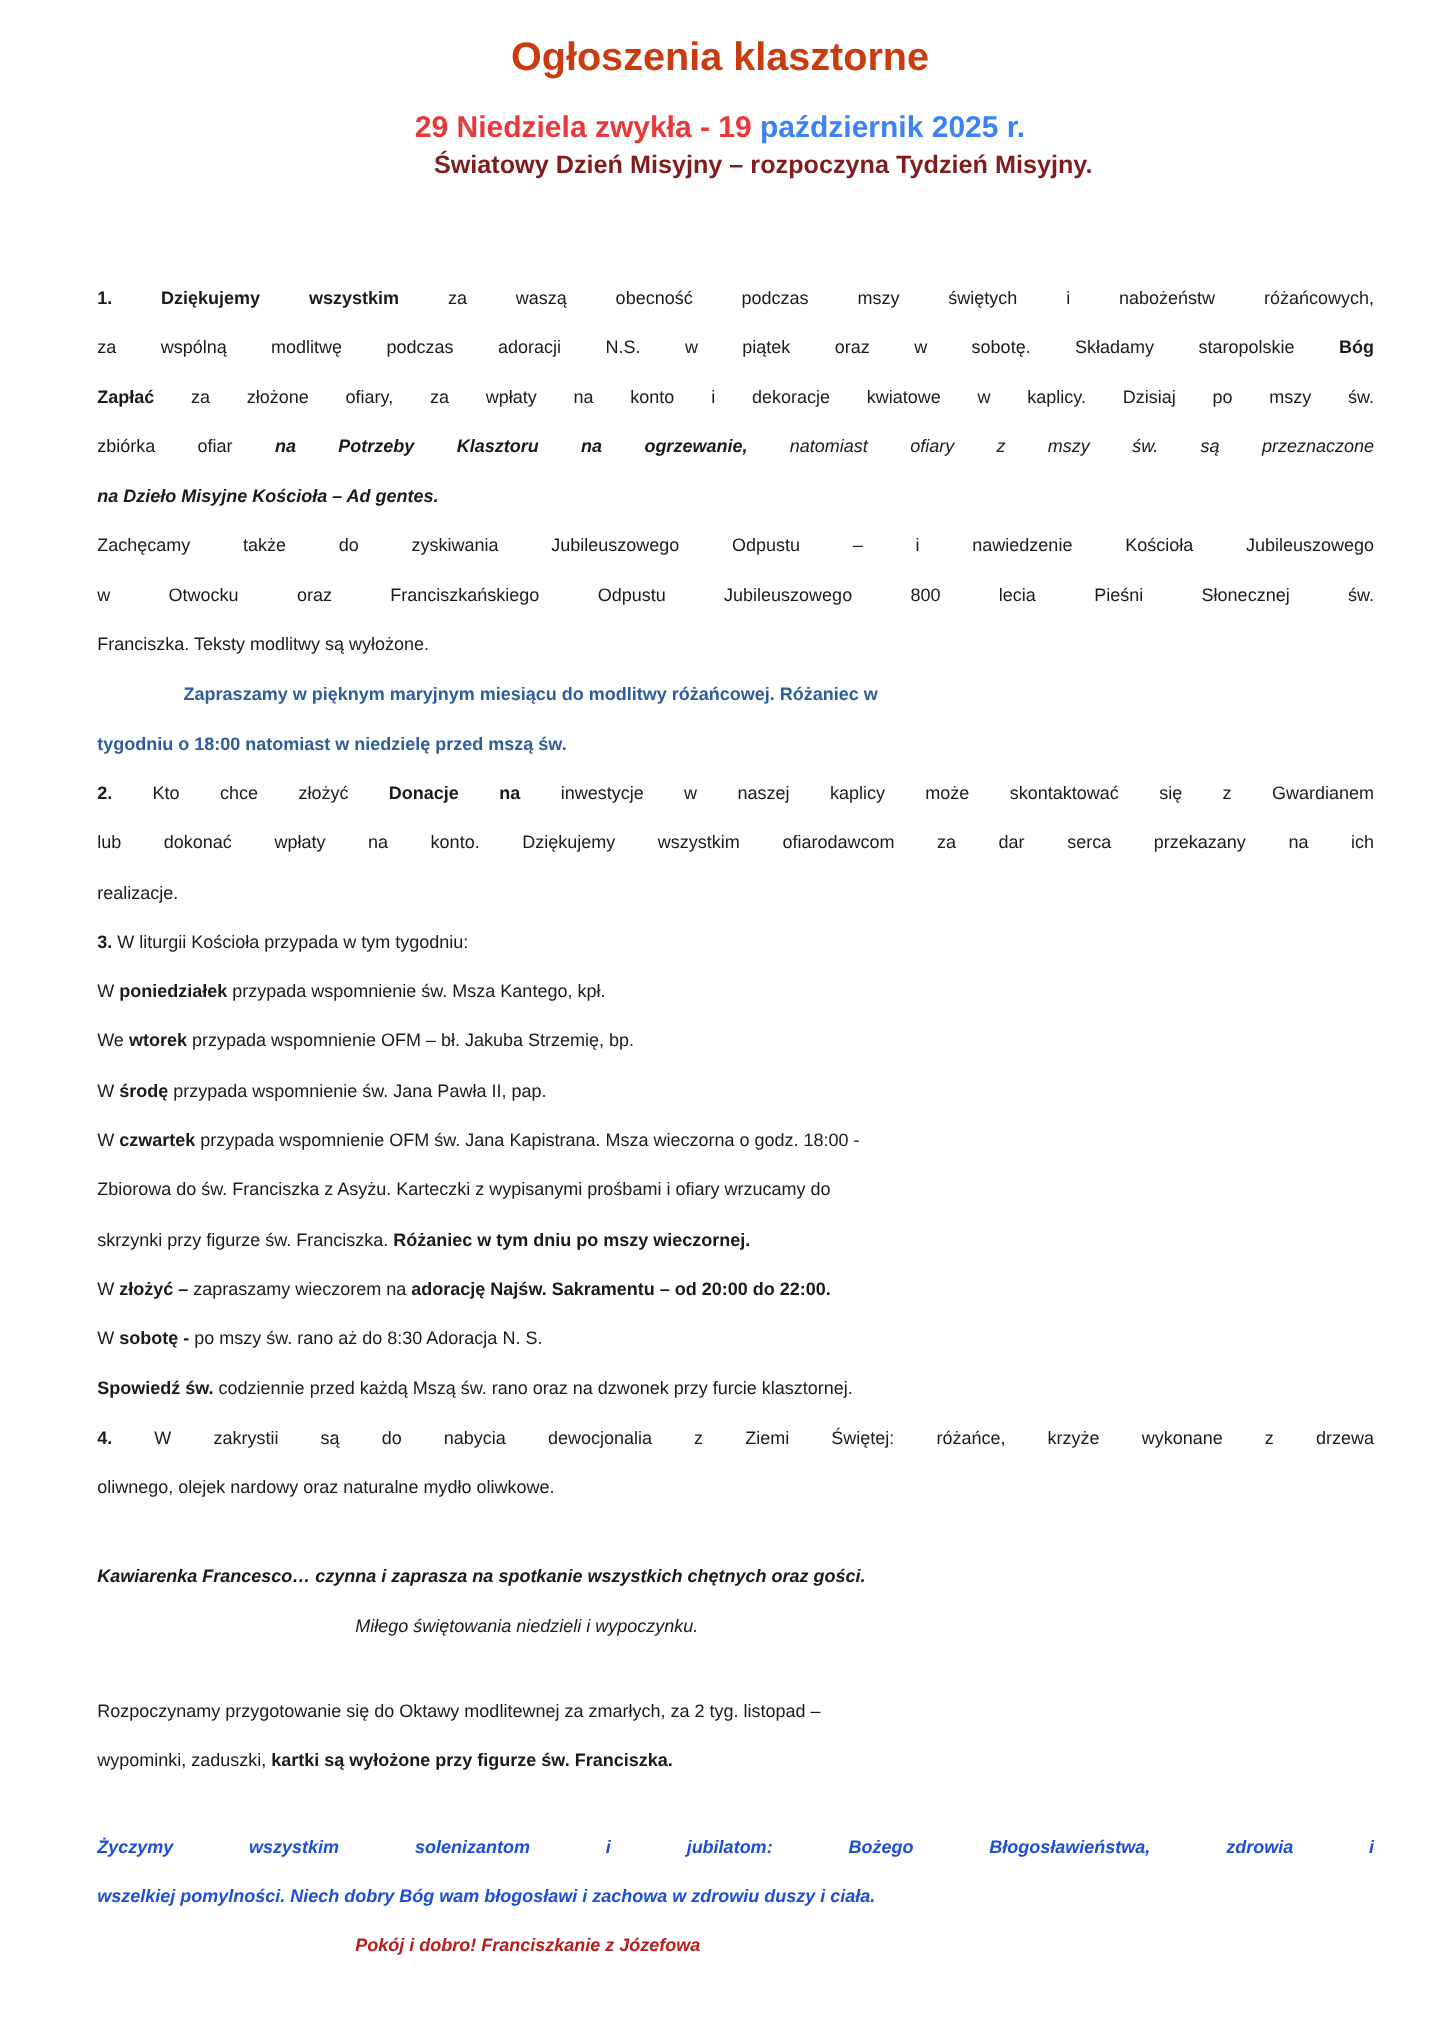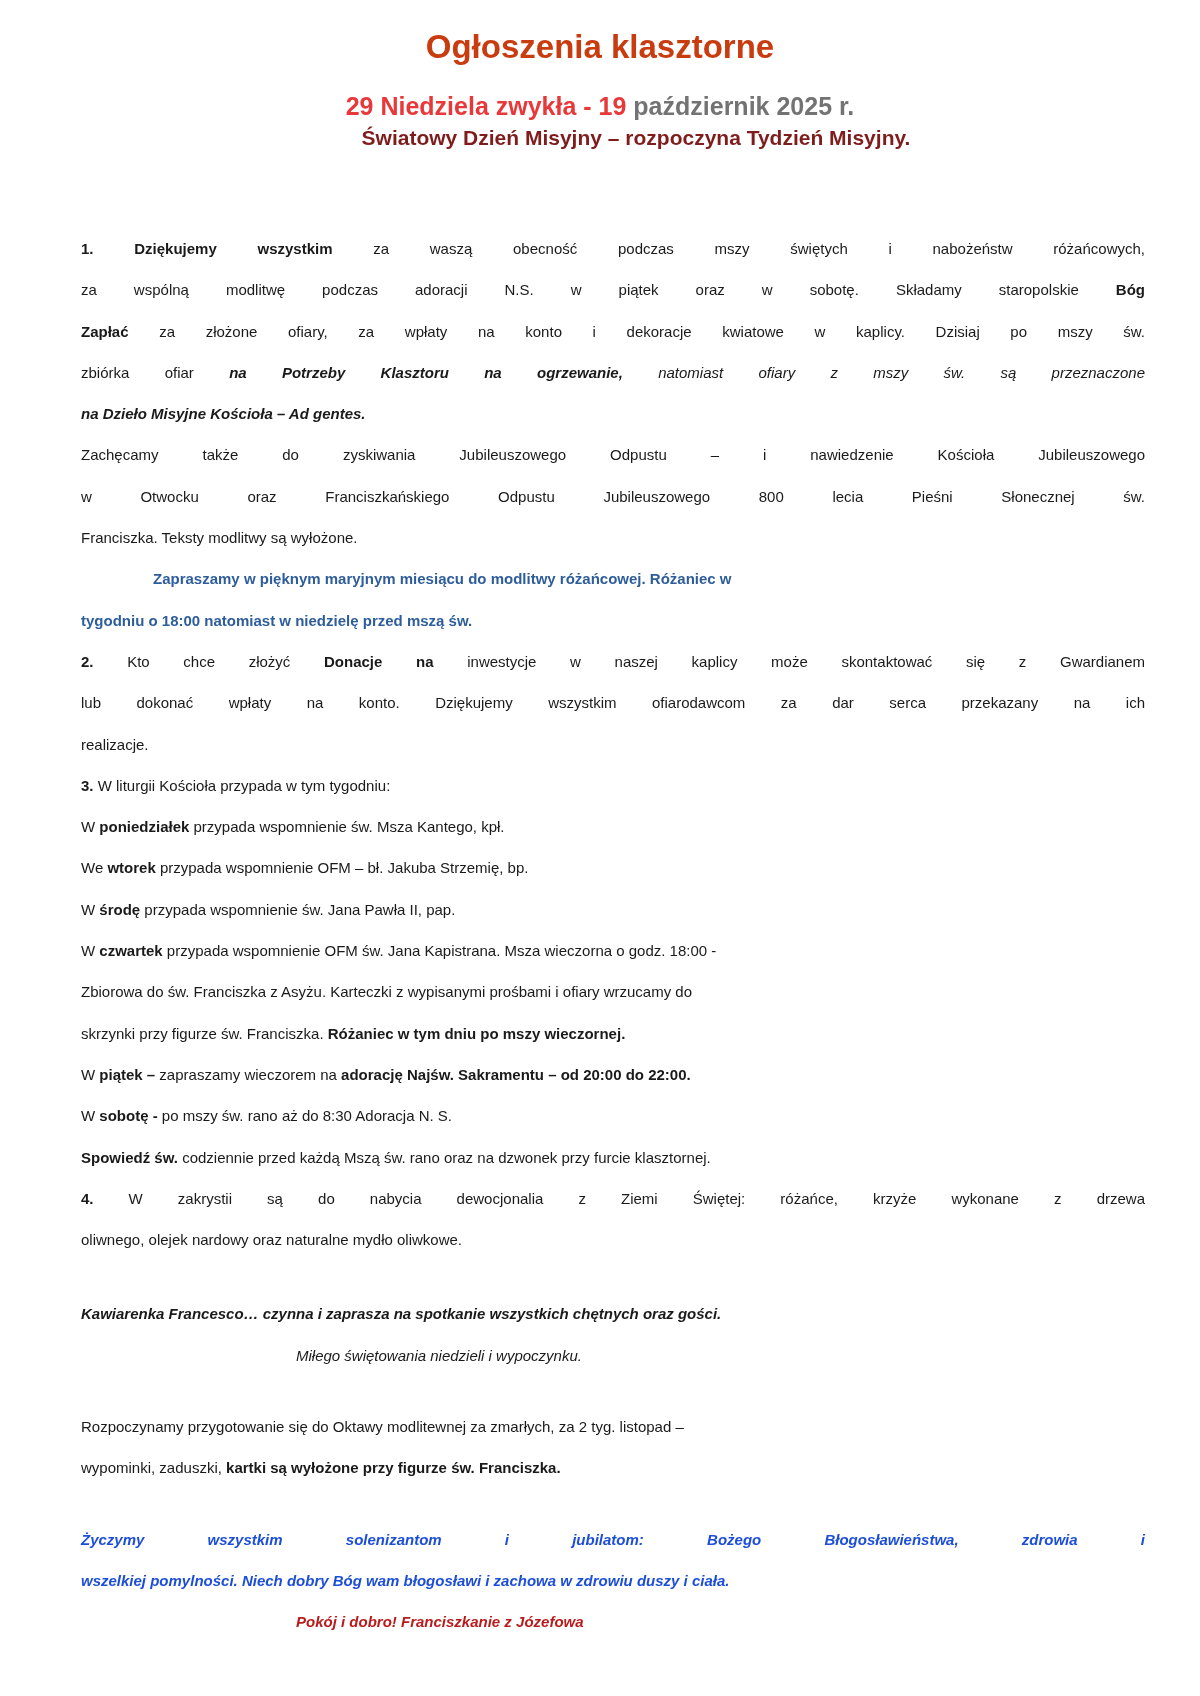--- a/index.html
+++ b/index.html
@@ -3,21 +3,21 @@
 <meta charset="utf-8">
 <style>
   html, body { margin: 0; padding: 0; background: #ffffff; }
   body { width: 1200px; height: 1696px; position: relative; overflow: hidden;
          font-family: "Liberation Sans", sans-serif; color: #1a1a1a; }
   .page { position: absolute; left: 0; top: 0; width: 1200px; height: 1696px; }
   .title { position: absolute; top: 28px; left: 0; width: 1200px; text-align: center;
            font-size: 33px; font-weight: bold; color: #c83c10; }
   .subtitle { position: absolute; top: 92px; left: 0; width: 1200px; text-align: center;
               font-size: 25px; font-weight: bold; color: #e8383a; }
-  .subtitle .strong-red { color: #737373; }
+  .subtitle .strong-red { color: #3b82f6; }
   .subtitle2 { position: absolute; top: 126px; left: 0; width: 1200px; text-align: center;
                font-size: 21px; font-weight: bold; color: #7f1d1d; margin-left: 36px; }
   .body { position: absolute; left: 68px; width: 1064px; top: 228px; font-size: 15px;
           line-height: 41.3px; margin-left: 13px; }
   .line { white-space: nowrap; height: 41.3px; }
   .justify { text-align: justify; text-align-last: justify; white-space: normal; }
   b { font-weight: bold; }
   .blue { color: #2e5d9b; font-weight: bold; }
   .indent { padding-left: 72px; }
   .gap { height: 33px; }
@@ -50,21 +50,21 @@
     <div class="line justify">lub dokonać wpłaty na konto. Dziękujemy wszystkim ofiarodawcom za dar serca przekazany na ich</div>
     <div class="line">realizacje.</div>
 
     <div class="line"><b>3.</b><span> W liturgii Kościoła przypada w tym tygodniu:</span></div>
     <div class="line"><span>W </span><b>poniedziałek</b><span> przypada wspomnienie św. Msza Kantego, kpł.</span></div>
     <div class="line"><span>We </span><b>wtorek</b><span> przypada wspomnienie OFM – bł. Jakuba Strzemię, bp.</span></div>
     <div class="line"><span>W </span><b>środę</b><span> przypada wspomnienie św. Jana Pawła II, pap.</span></div>
     <div class="line"><span>W </span><b>czwartek</b><span> przypada wspomnienie OFM św. Jana Kapistrana. Msza wieczorna o godz. 18:00 -</span></div>
     <div class="line">Zbiorowa do św. Franciszka z Asyżu. Karteczki z wypisanymi prośbami i ofiary wrzucamy do</div>
     <div class="line"><span>skrzynki przy figurze św. Franciszka. </span><b>Różaniec w tym dniu po mszy wieczornej.</b></div>
-    <div class="line"><span>W </span><b>piątek –</b><span> zapraszamy wieczorem na </span><b>adorację Najśw. Sakramentu – od 20:00 do 22:00.</b></div>
+    <div class="line"><span>W </span><b>złożyć –</b><span> zapraszamy wieczorem na </span><b>adorację Najśw. Sakramentu – od 20:00 do 22:00.</b></div>
     <div class="line"><span>W </span><b>sobotę -</b><span> po mszy św. rano aż do 8:30 Adoracja N. S.</span></div>
     <div class="line"><b>Spowiedź św.</b><span> codziennie przed każdą Mszą św. rano oraz na dzwonek przy furcie klasztornej.</span></div>
 
     <div class="line justify"><b>4.</b><span> W zakrystii są do nabycia dewocjonalia z Ziemi Świętej: różańce, krzyże wykonane z drzewa</span></div>
     <div class="line">oliwnego, olejek nardowy oraz naturalne mydło oliwkowe.</div>
 
     <div class="gap"></div>
     <div class="line"><b><i>Kawiarenka Francesco… czynna i zaprasza na spotkanie wszystkich chętnych oraz gości.</i></b></div>
     <div class="line center-it">Miłego świętowania niedzieli i wypoczynku.</div>
 

